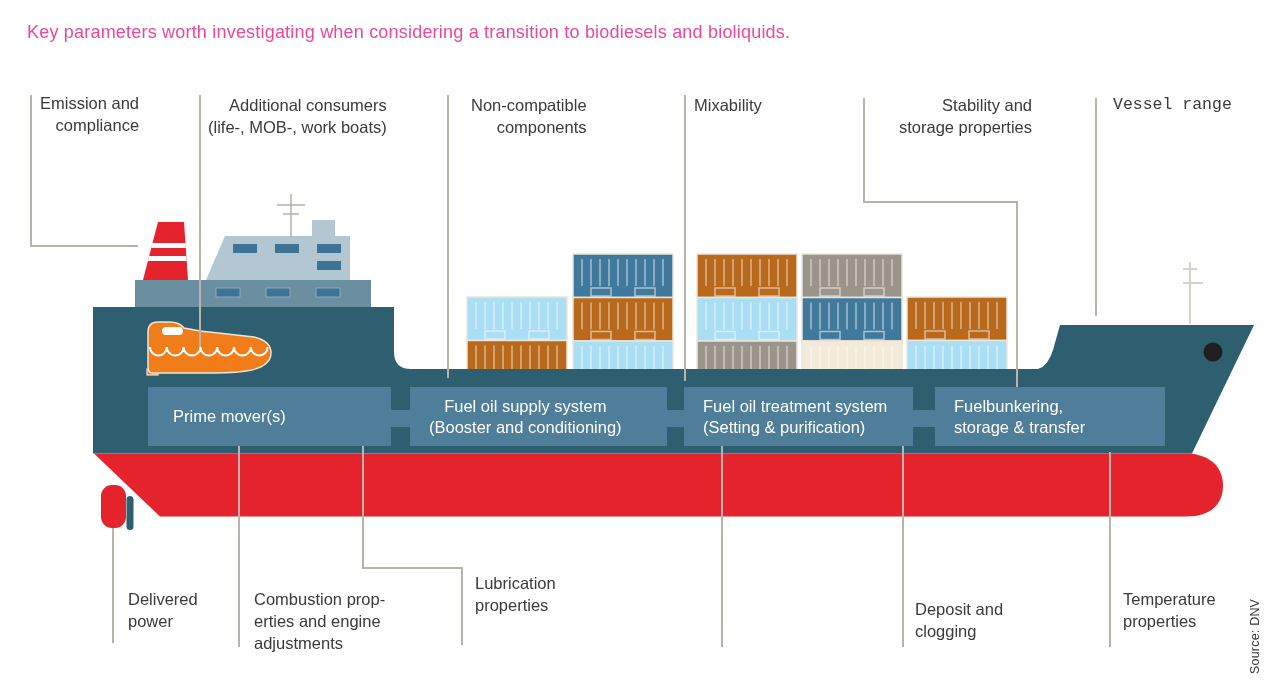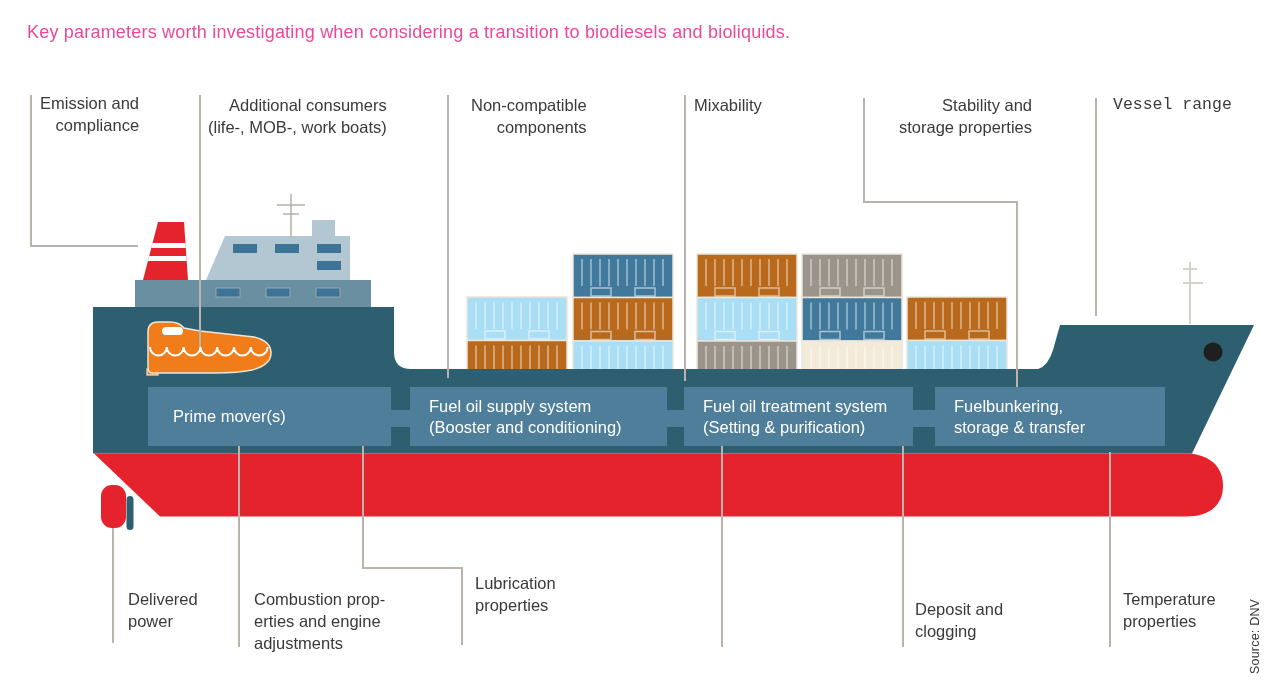--- a/index.html
+++ b/index.html
@@ -326,21 +326,21 @@
     <div class="lbl" style="left:875px;top:94px;margin-left:24px;">Stability and
 storage properties</div>
     <div class="lbl" style="left:1113px;top:94px;font-family:Liberation Mono, monospace;">Vessel range</div>
   </div>
 
   <div class="boxconn" style="left:390px;width:21px;"></div>
   <div class="boxconn" style="left:666px;width:19px;"></div>
   <div class="boxconn" style="left:912px;width:24px;"></div>
 
   <div class="shipbox" style="left:148px;width:243px;padding-left:25px;">Prime mover(s)</div>
-  <div class="shipbox" style="left:410px;width:257px;">Fuel oil supply system
+  <div class="shipbox" style="left:410px;width:257px;text-align:center;">Fuel oil supply system
 (Booster and conditioning)</div>
   <div class="shipbox" style="left:684px;width:229px;">Fuel oil treatment system
 (Setting &amp; purification)</div>
   <div class="shipbox" style="left:935px;width:230px;">Fuelbunkering,
 storage &amp; transfer</div>
 
   <div class="lbl" style="left:128px;top:588px;">Delivered
 power</div>
   <div class="lbl" style="left:254px;top:588px;">Combustion prop-
 erties and engine

